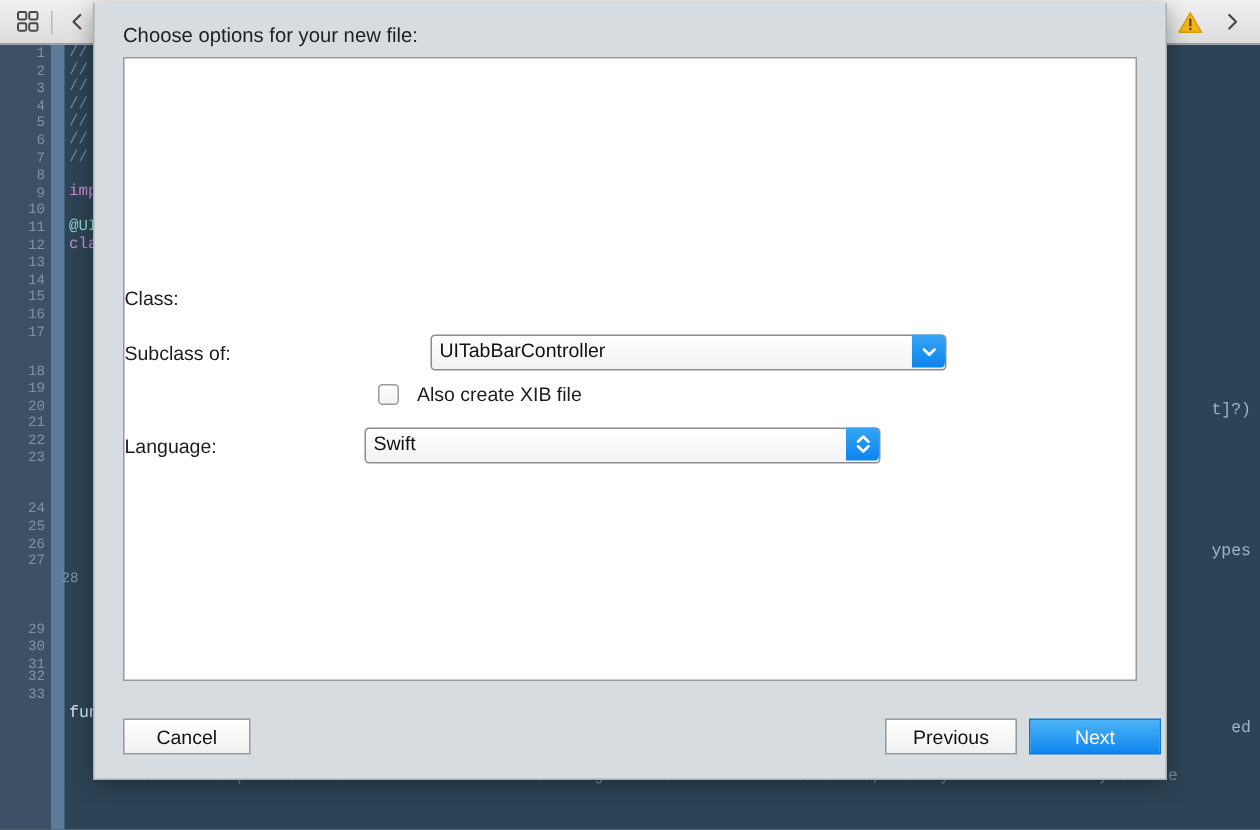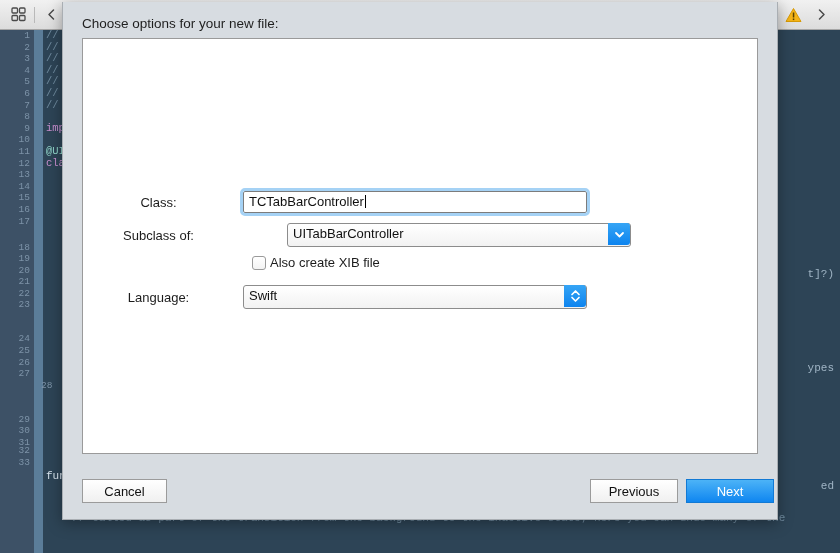--- a/index.html
+++ b/index.html
@@ -76,21 +76,21 @@
     font-size:13.5px; color:#1f1f1f;
   }
   .panel {
     position:absolute; left:19px; top:36px; width:676px; height:416px;
     background:#ffffff; border:1px solid #9a9a9a;
   }
 
   .form { position:absolute; left:0; top:0; width:676px; }
   .row { position:absolute; display:flex; align-items:center; }
   .lbl {
-    width:160px; text-align:center; padding-right:9px;
+    width:160px; text-align:left; padding-right:9px;
     font-size:13px; color:#1c1c1c;
   }
 
   .textfield {
     width:344px; height:22px;
     border:1px solid #7c7c7c; border-radius:2px;
     background:#fff; font-size:13px; color:#101010;
     padding:0 5px; line-height:20px; position:relative;
     outline:3px solid #a5d2f5; outline-offset:0px;
   }
@@ -111,21 +111,21 @@
     width:22px; height:22px; border-radius:0 3px 3px 0;
     background:linear-gradient(#36a5f5,#0d84ef);
     display:flex; align-items:center; justify-content:center;
   }
 
   .checkrow { position:absolute; display:flex; align-items:center; }
   .checkbox {
     width:14px; height:14px; border:1px solid #9a9a9a;
     border-radius:3px; background:linear-gradient(#fff,#f3f3f3);
   }
-  .checklabel { font-size:13px; color:#1c1c1c; margin-left:4px; }
+  .checklabel { font-size:13px; color:#1c1c1c; margin-left:12px; }
 
   
   .btn {
     height:24px; border-radius:0; font-size:13px;
     display:flex; align-items:center; justify-content:center;
     border:1px solid #9b9b9b;
     background:linear-gradient(#ffffff,#f0f0f0);
     color:#111; position:absolute;
   }
   .btn-primary {
@@ -245,21 +245,20 @@
 
   <div class="sheet">
 
     <div class="sheet-title">Choose options for your new file:</div>
 
     <div class="panel">
       <div class="form">
 
         <div class="row" style="left:0; top:152px;">
           <div class="lbl">Class:</div>
-          <div class="textfield"><span>TCTabBarController</span><span class="caret"></span></div>
         </div>
 
         <div class="row" style="left:0; top:184px;gap:44px;">
           <div class="lbl">Subclass of:</div>
           <div class="popup">
             <span>UITabBarController</span>
             <span class="popup-arrow">
               <svg width="11" height="9" viewBox="0 0 11 9">
                 <polyline points="2,3 5.5,6.5 9,3" fill="none" stroke="#fff" stroke-width="1.8" stroke-linecap="round" stroke-linejoin="round"></polyline>
               </svg>

